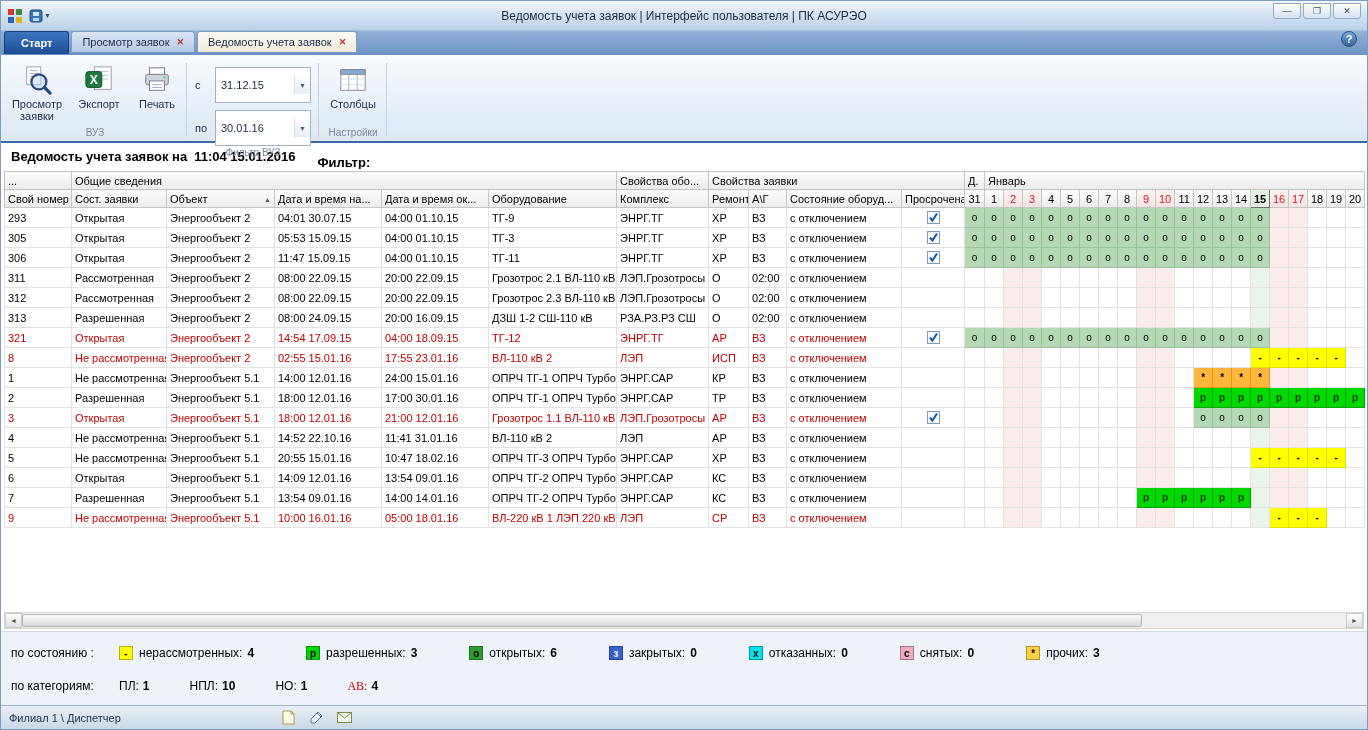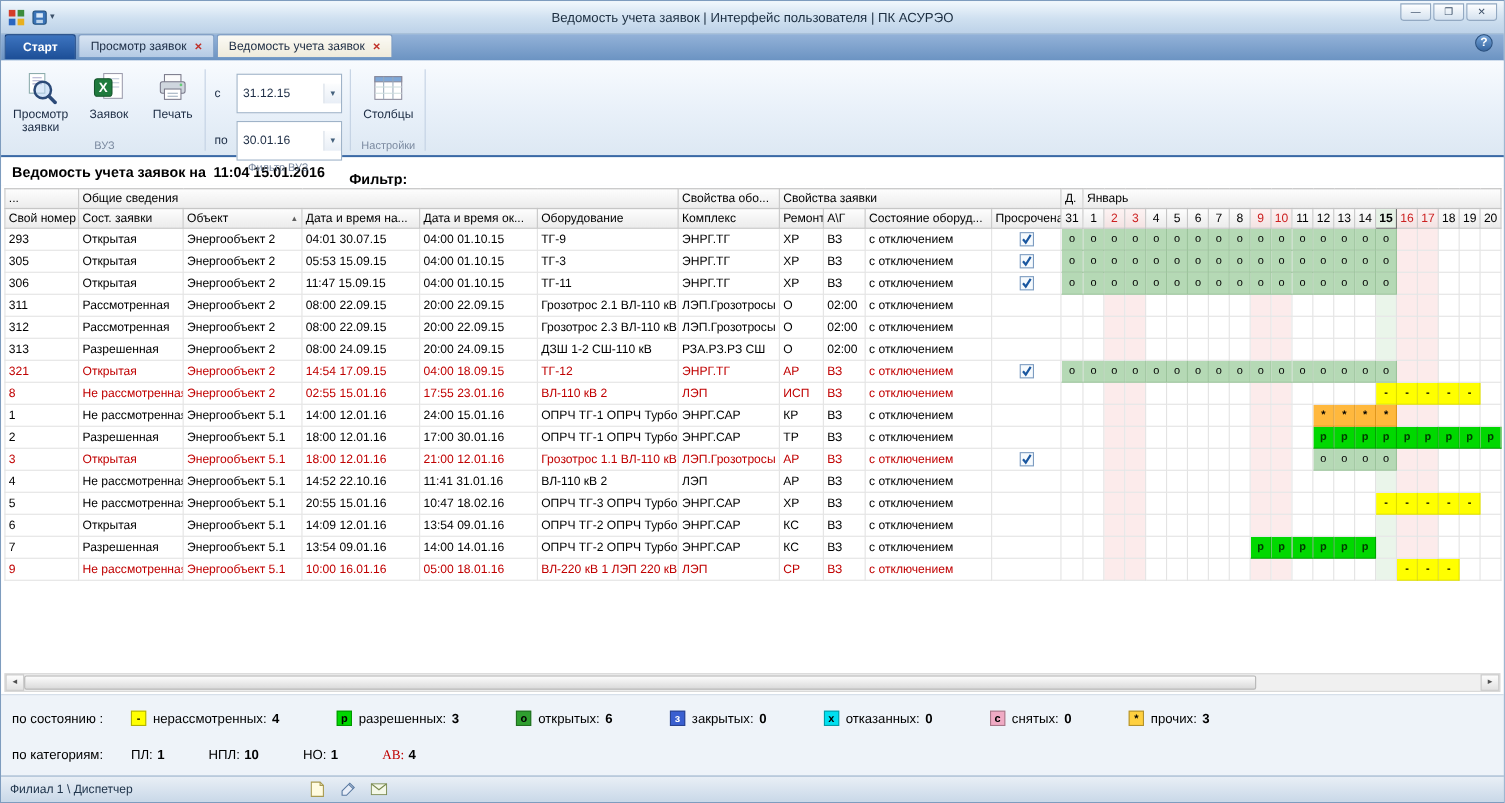--- a/index.html
+++ b/index.html
@@ -154,21 +154,21 @@
           <span class="sb-ic" style="width:32px;height:32px;">
             <svg width="30" height="30" viewBox="0 0 32 32">
                 <rect x="11" y="2" width="18" height="24" fill="#fff" stroke="#99a"></rect>
                 <line x1="14" y1="7" x2="26" y2="7" stroke="#b8c4d4"></line>
                 <line x1="14" y1="11" x2="26" y2="11" stroke="#b8c4d4"></line>
                 <line x1="14" y1="15" x2="26" y2="15" stroke="#b8c4d4"></line>
                 <rect x="2" y="7" width="17" height="17" rx="3" fill="#1f7a3d" stroke="#14532a"></rect>
                 <text x="10.5" y="20" font-size="13" font-weight="bold" fill="#fff" text-anchor="middle">X</text>
               </svg>
           </span>
-          <span>Заявок</span>
+          <span>Экспорт</span>
         </div>
         <div class="rbtn" style="width:52px;">
           <span class="sb-ic" style="width:32px;height:32px;">
             <svg width="30" height="30" viewBox="0 0 32 32">
                 <rect x="8" y="3" width="16" height="8" fill="#fbfbfb" stroke="#778"></rect>
                 <rect x="4" y="10" width="24" height="11" rx="2" fill="#cfd6de" stroke="#778"></rect>
                 <circle cx="24" cy="13" r="1.3" fill="#6c7"></circle>
                 <rect x="8" y="17" width="16" height="10" fill="#fff" stroke="#778"></rect>
                 <line x1="11" y1="21" x2="21" y2="21" stroke="#9ab"></line>
                 <line x1="11" y1="24" x2="21" y2="24" stroke="#9ab"></line>
@@ -481,21 +481,21 @@
             <td class="dc wk"></td>
             <td class="dc"></td>
             <td class="dc"></td>
             <td class="dc"></td>
           </tr>
           <tr class="drow">
             <td>313</td>
             <td>Разрешенная</td>
             <td>Энергообъект 2</td>
             <td>08:00 24.09.15</td>
-            <td>20:00 24.09.15</td>
+            <td>20:00 16.09.15</td>
             <td>ДЗШ 1-2 СШ-110 кВ</td>
             <td>РЗА.РЗ.РЗ СШ</td>
             <td>О</td>
             <td>02:00</td>
             <td>с отключением</td>
             <td class="c-chk"></td>
             <td class="dc"></td>
             <td class="dc"></td>
             <td class="dc wk"></td>
             <td class="dc wk"></td>

